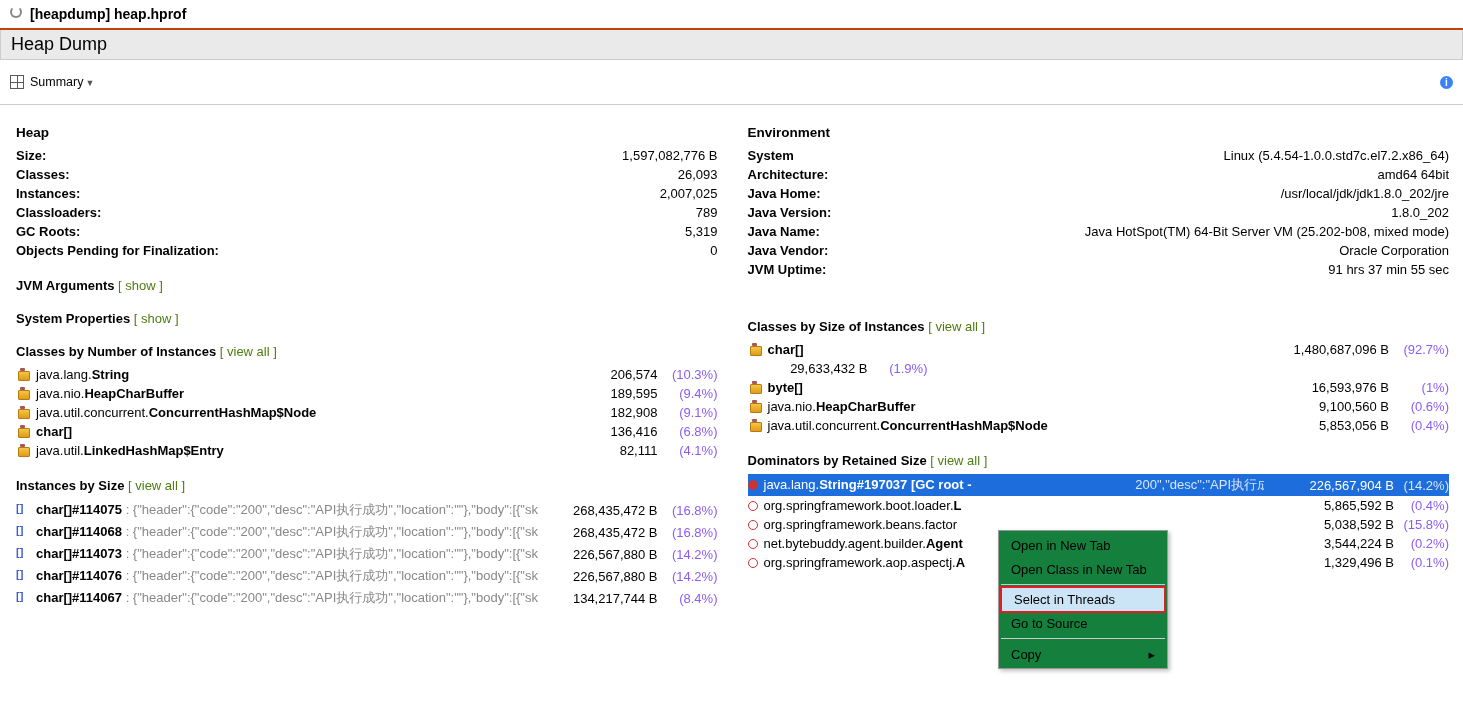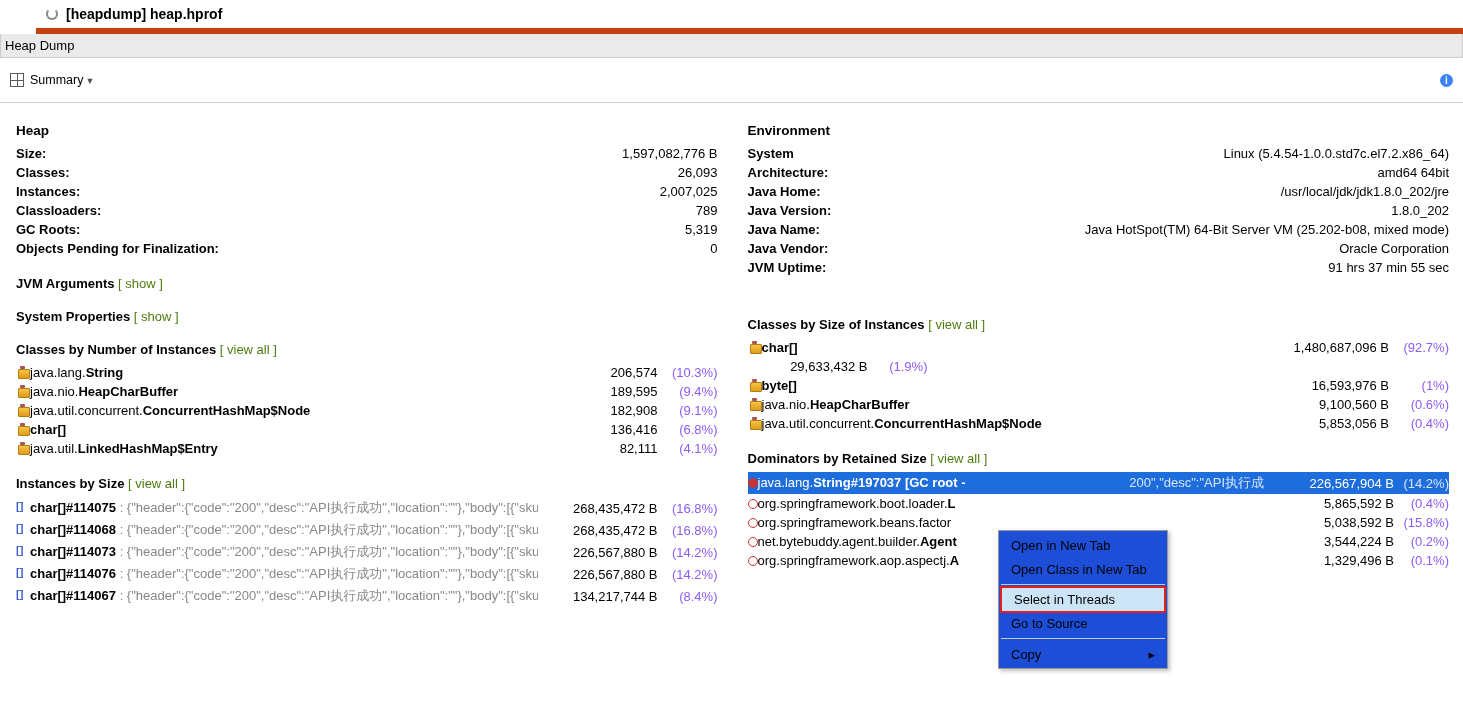--- a/index.html
+++ b/index.html
@@ -1,49 +1,49 @@
 <!DOCTYPE html>
 <html><head>
 <meta charset="utf-8">
 <style>
   * { box-sizing: border-box; margin: 0; padding: 0; }
   body { font-family: "Segoe UI", Tahoma, Arial, sans-serif; font-size: 13px; color: #000; background: #fff; width: 1463px; }
-  .titlebar { display: flex; align-items: center; padding: 6px 10px; font-weight: bold; font-size: 14px; border-bottom: 6px solid #c2410c; margin-left: 36px; }
+  .titlebar { display: flex; align-items: flex-start; padding: 6px 10px; font-weight: bold; font-size: 14px; border-bottom: 2px solid #c2410c; }
   .titlebar .spinner { width: 12px; height: 12px; border: 2px solid #888; border-top-color: transparent; border-radius: 50%; margin-right: 8px; }
-  .breadcrumb { background: #eaeaea; border: 1px solid #ccc; border-top: none; padding: 4px 4px; font-size: 13px; }
+  .breadcrumb { background: #eaeaea; border: 1px solid #ccc; border-top: none; padding: 4px 10px; font-size: 18px; }
   .toolbar { display: flex; align-items: center; border-bottom: 1px solid #ccc; padding: 15px 10px; }
   .toolbar .icon-grid { width: 14px; height: 14px; display: inline-block; border: 1px solid #5a5a5a; margin-right: 6px; background: linear-gradient(#5a5a5a,#5a5a5a) 50% 0/1px 100% no-repeat, linear-gradient(#5a5a5a,#5a5a5a) 0 50%/100% 1px no-repeat; }
   .toolbar .dd { font-size: 12.5px; }
   .toolbar .caret { font-size: 9px; margin-left: 2px; color: #555; }
   .toolbar .info { margin-left: auto; width: 13px; height: 13px; border-radius: 50%; background: #3b82f6; color: #fff; font-size: 10px; text-align: center; line-height: 13px; font-weight: bold; }
   .grid { display: flex; }
   .col { width: 50%; padding: 10px 14px 0 16px; }
   .sect-title { font-weight: bold; font-size: 13.5px; margin: 10px 0 6px 0; }
   .kv { display: flex; justify-content: space-between; padding: 2px 0; }
   .kv .k { font-weight: bold; }
   .kv .v { text-align: right; }
   .sect-line { font-weight: bold; margin: 18px 0 6px 0; }
   .show-link { font-weight: normal; color: #4d7c0f; }
   .row { display: flex; align-items: center; padding: 2px 0; }
-  .row .lbl { flex: 1; display: flex; align-items: center; overflow: hidden; white-space: nowrap; }
+  .row .lbl { flex: 1; display: flex; align-items: center; gap: 6px; overflow: hidden; white-space: nowrap; }
   .row .lbl .pre { font-weight: normal; }
   .row .lbl .b { font-weight: bold; }
   .row .tail { color: #888; font-weight: normal; }
   .row .num { width: 120px; text-align: right; }
   .row .pct { width: 60px; text-align: right; color: #8b5cf6; }
   .row.sel { background: #1e6ddc; color: #fff; }
   .row.sel .tail, .row.sel .pct { color: #d7e6fb; }
   .ico-class { width: 14px; height: 12px; display: inline-block; position: relative; flex: none; }
   .ico-class::before { content: ""; position: absolute; left: 2px; top: 2px; width: 10px; height: 8px; background: linear-gradient(#f5c542,#e09b1a); border: 1px solid #b37c10; border-radius: 1px; }
   .ico-class::after { content: ""; position: absolute; left: 4px; top: -1px; width: 5px; height: 3px; background: #a55; border-radius: 1px; }
   .ico-arr { width: 14px; height: 12px; display: inline-block; position: relative; flex: none; }
   .ico-arr::before { content: "[]"; position: absolute; left: 0; top: -2px; font-weight: bold; color: #3b5fc9; font-size: 11px; }
   .ico-dot { width: 10px; height: 10px; border-radius: 50%; border: 1px solid #c93434; background: #fff; display: inline-block; flex: none; }
   .ico-dot.fill { background: #c93434; }
-  .ctx-menu { position: absolute; left: 998px; top: 530px; width: 170px; background: #1d4ed8; border: 1px solid #999; box-shadow: 2px 2px 4px rgba(0,0,0,0.25); padding: 2px 0; }
+  .ctx-menu { position: absolute; left: 998px; top: 530px; width: 170px; background: #15803d; border: 1px solid #999; box-shadow: 2px 2px 4px rgba(0,0,0,0.25); padding: 2px 0; }
   .ctx-menu .mi { padding: 4px 12px; border-top: 1px solid transparent; }
   .ctx-menu .sep { height: 1px; background: #ccc; margin: 3px 2px; }
   .ctx-menu .mi.hi { background: #cce5f6; border: 1px solid #2d8ac7; margin: -1px 2px; }
   .ctx-menu .mi.redbox { outline: 2px solid #e02020; outline-offset: -1px; }
   .ctx-menu .mi.last { display: flex; justify-content: space-between; }
 </style>
 </head>
 <body>
 
 <div class="titlebar">

